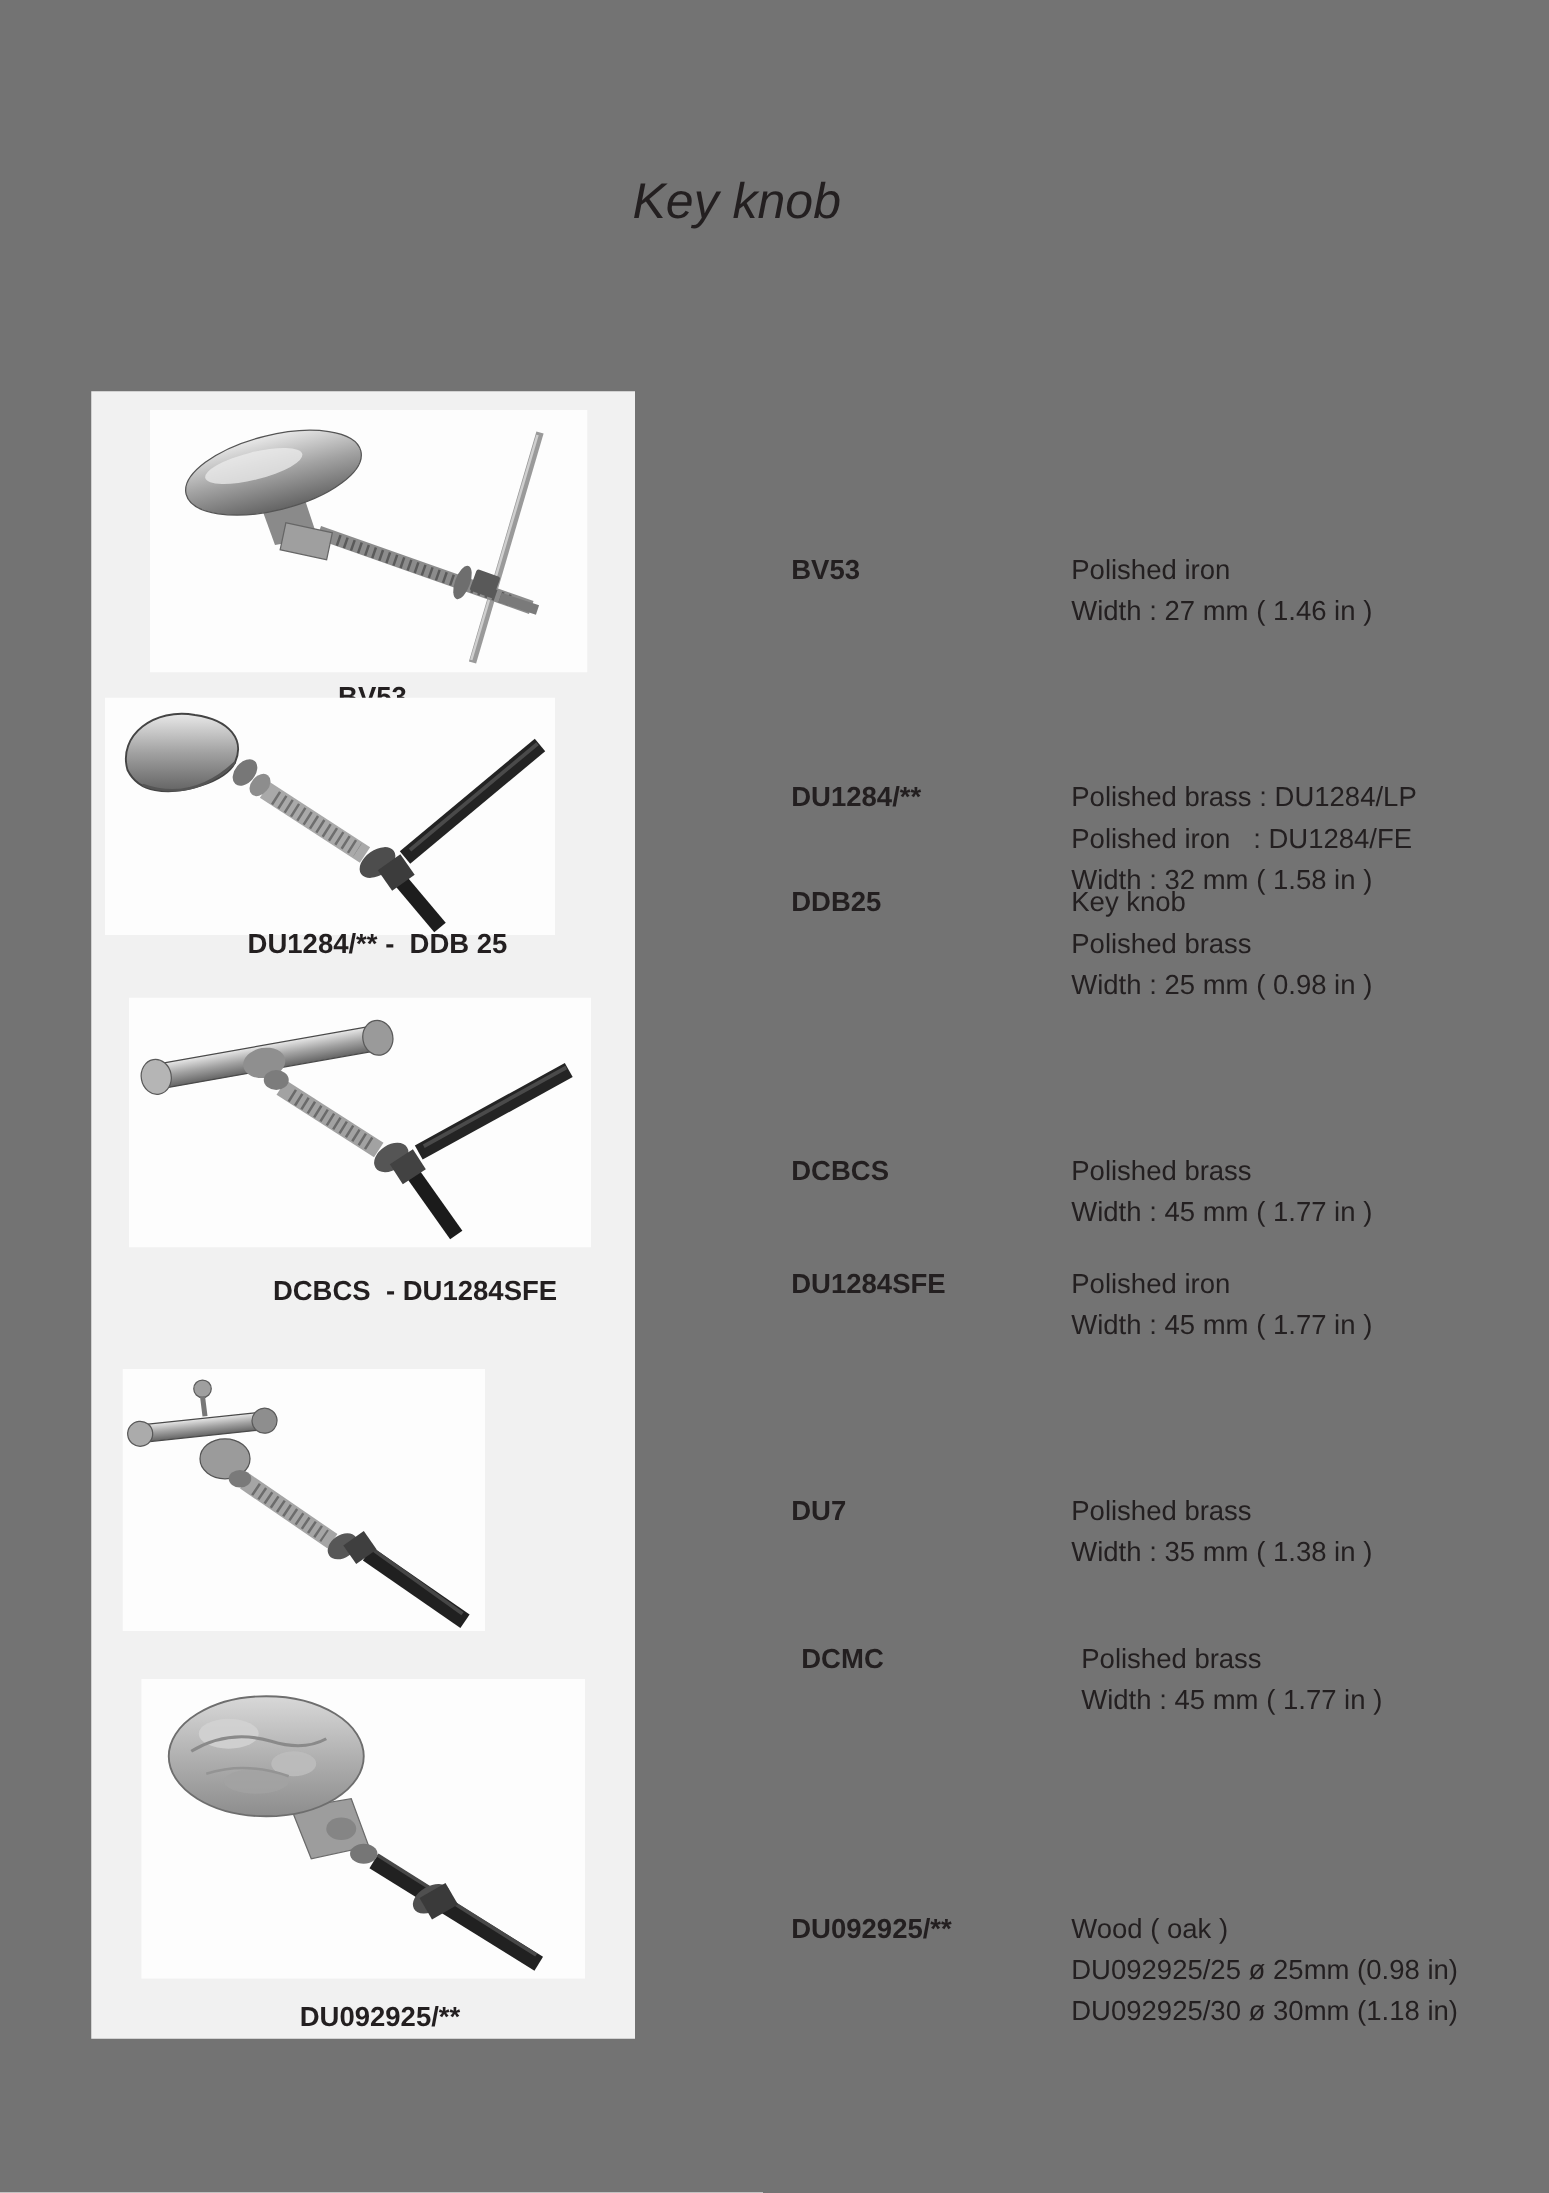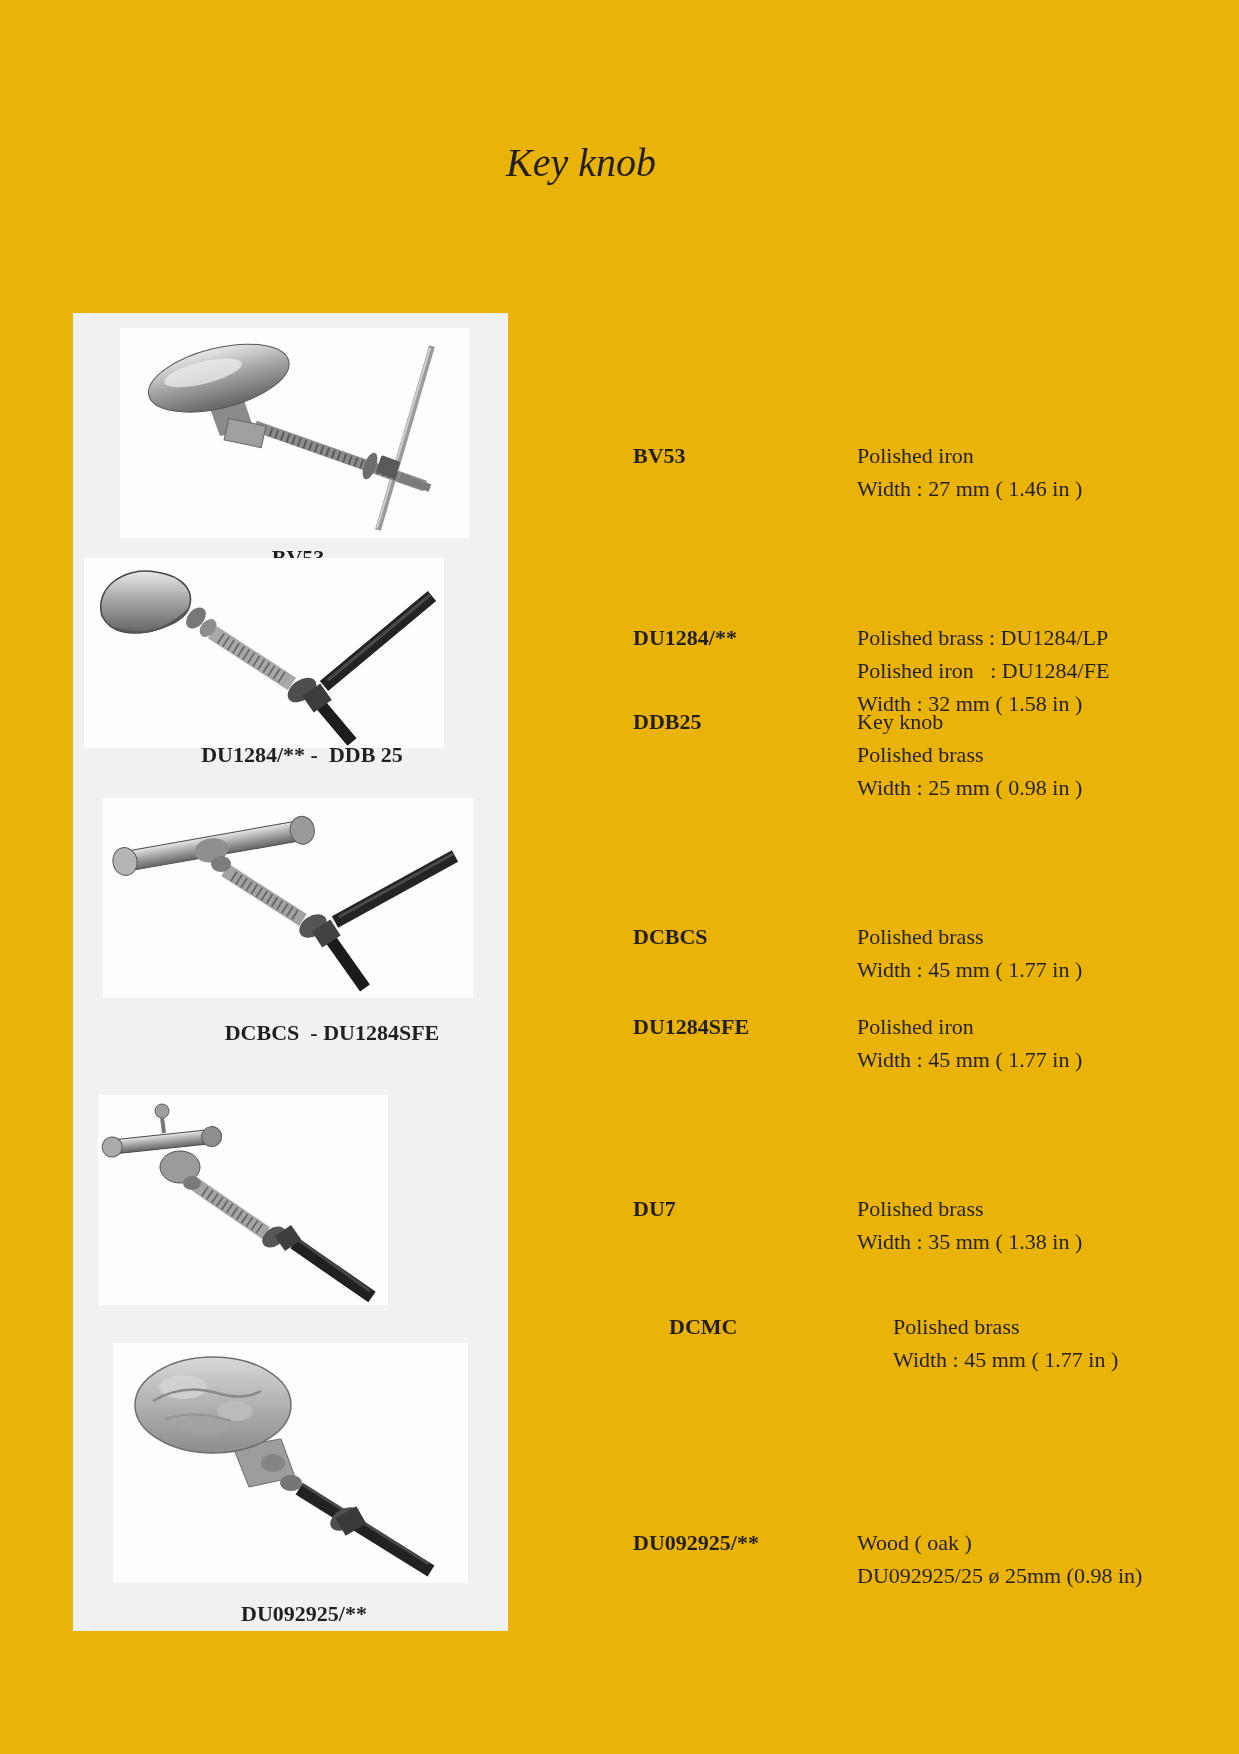--- a/index.html
+++ b/index.html
@@ -1,20 +1,20 @@
 <!DOCTYPE html>
 <html><head>
 <meta charset="utf-8">
 <style>
   html,body{margin:0;padding:0;background:#ffffff;}
   .page{
     position:relative;
     width:1239px;height:1754px;
-    background:#eab308;
-    font-family:Liberation Serif, serif;
+    background:#737373;
+    font-family:Liberation Sans, sans-serif;
     color:#231f20;
     overflow:hidden;
   }
   .title{
     position:absolute;
     left:506px;top:139px;
     margin:0;
     font-size:40px;
     font-style:italic;
     font-weight:400;
@@ -46,21 +46,21 @@
     font-size:22px;
     line-height:33px;
     width:560px;
   }
   .entry .code{
     width:224px;
     flex:0 0 224px;
     font-weight:700;
     white-space:pre;
   }
-  .entry.indent .code{padding-left:8px;margin-left:28px;}
+  .entry.indent .code{padding-left:8px;}
   .entry .desc div{white-space:pre;}
 </style>
 </head>
 <body>
 
 <div class="page">
 
   <svg width="0" height="0" style="position:absolute" aria-hidden="true">
     <defs>
       <linearGradient id="gmet" x1="0" y1="0" x2="0" y2="1">
@@ -237,16 +237,17 @@
       <div>Polished brass</div>
       <div>Width : 45 mm ( 1.77 in )</div>
     </div>
   </div>
 
   <div class="entry" style="top:1526px">
     <div class="code">DU092925/**</div>
     <div class="desc">
       <div>Wood ( oak )</div>
       <div>DU092925/25 ø 25mm (0.98 in)</div>
+      <div>DU092925/30 ø 30mm (1.18 in)</div>
     </div>
   </div>
 
 </div>
 
 </body></html>

